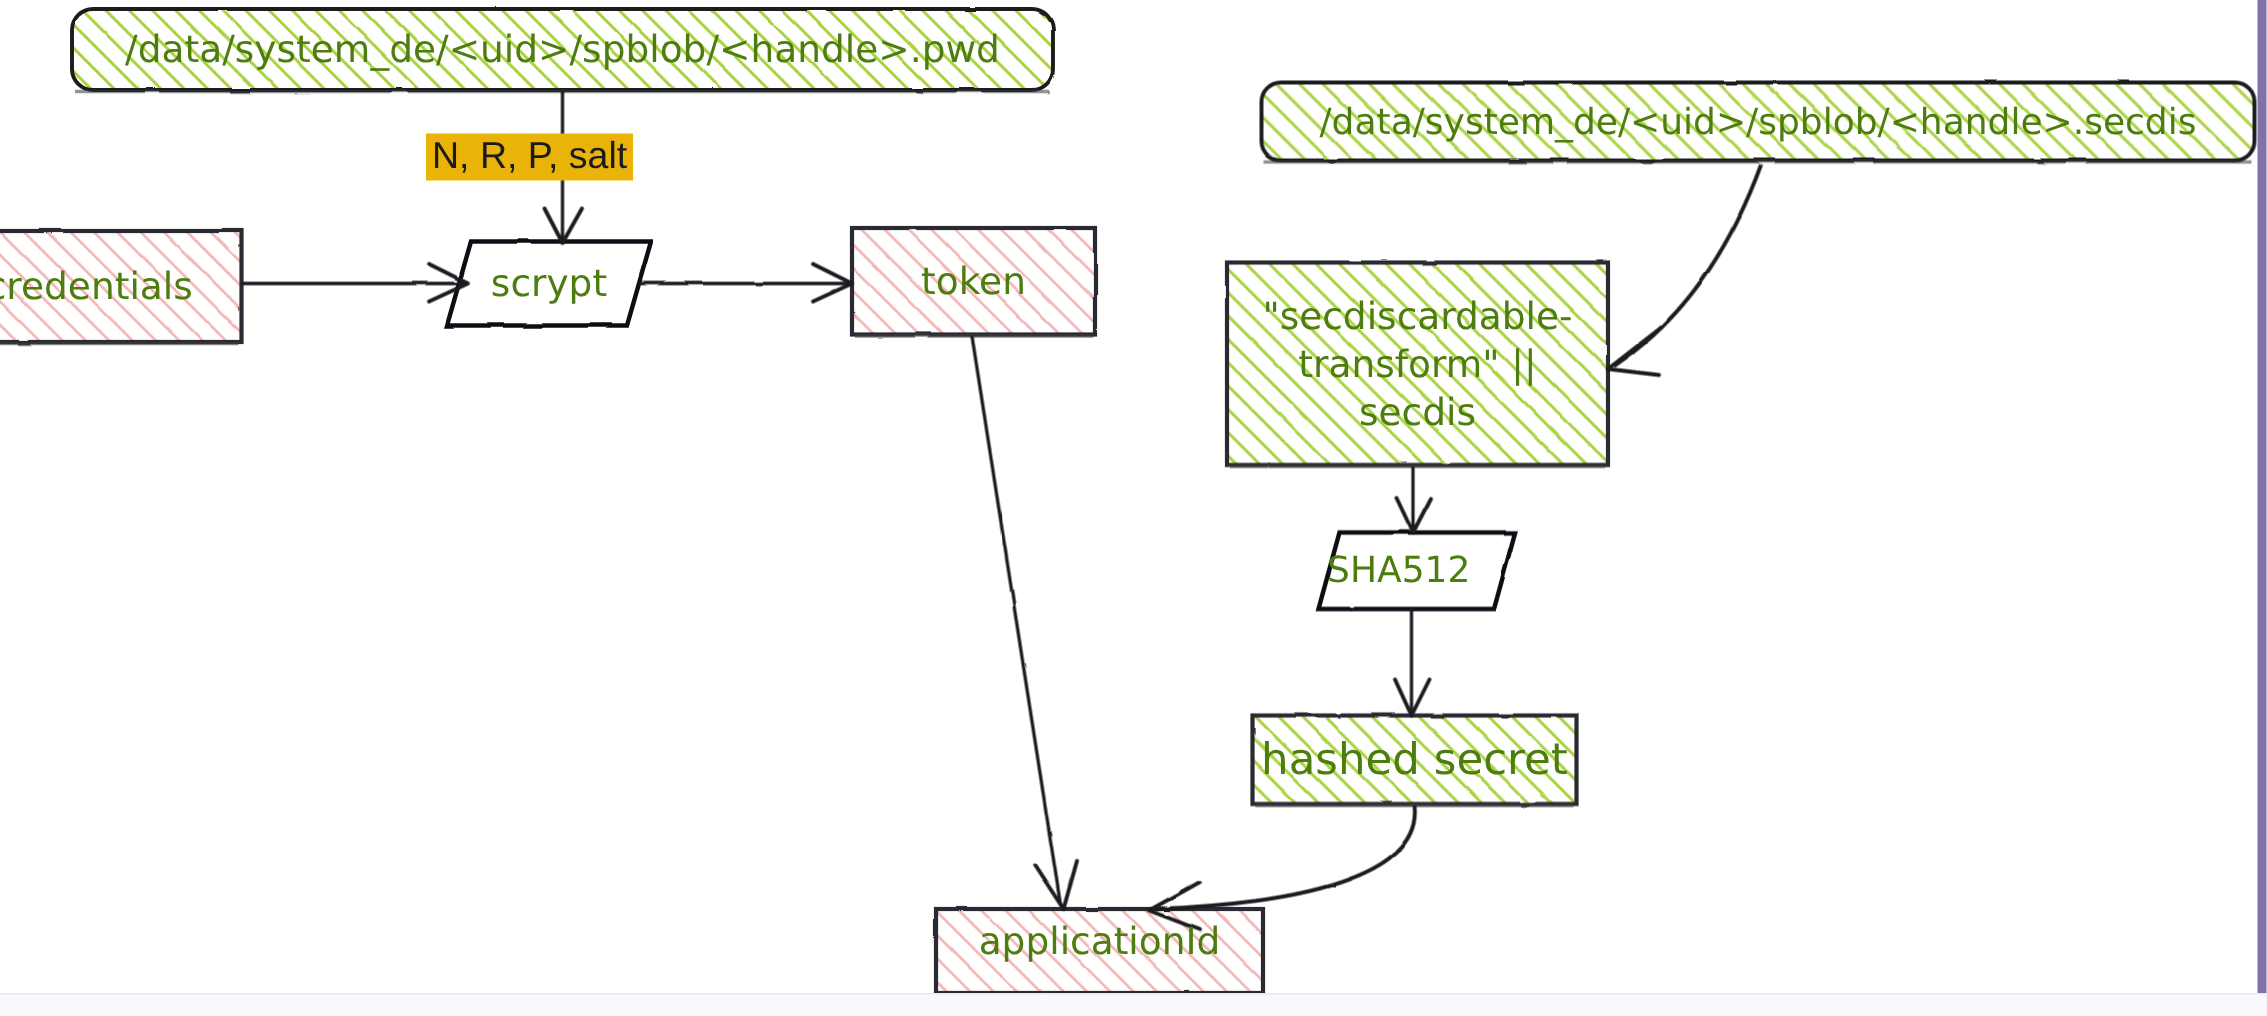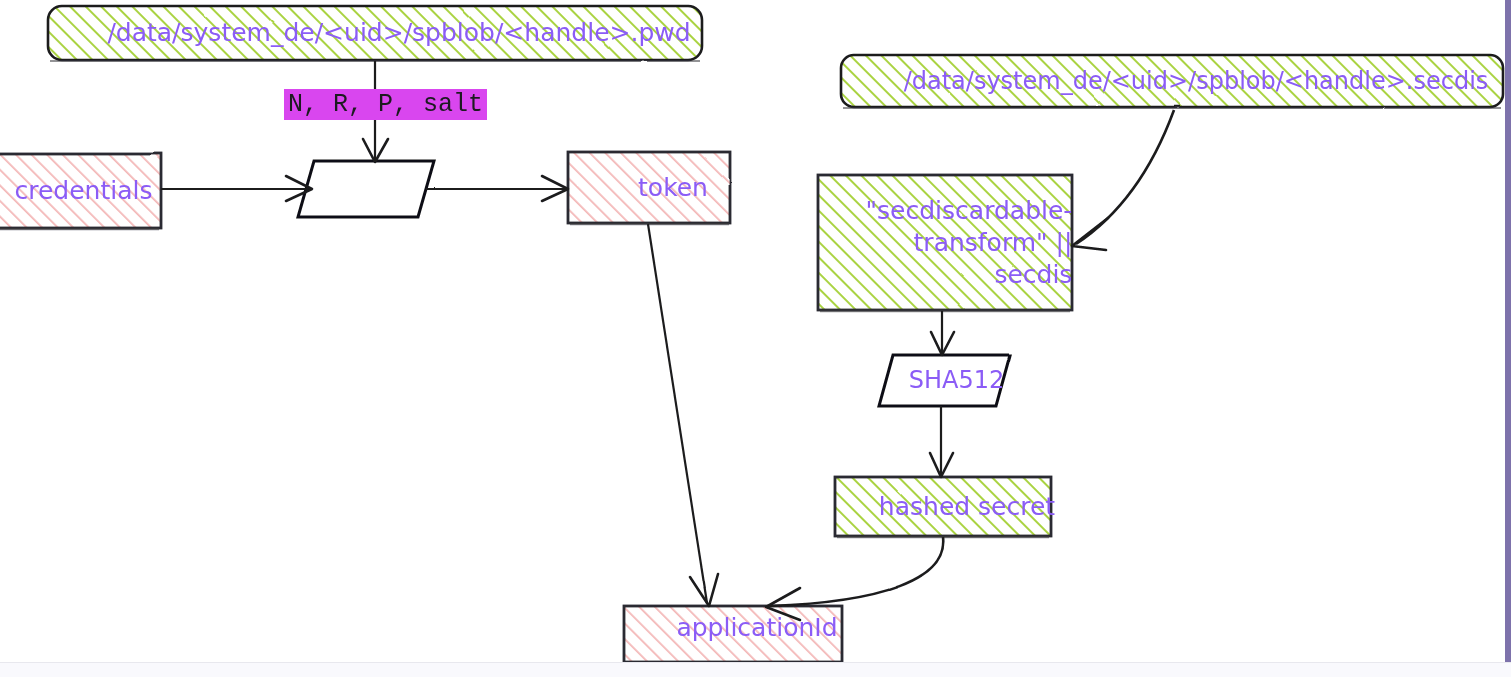--- a/index.html
+++ b/index.html
@@ -40,33 +40,32 @@
     left: 0;
     top: 0;
     width: 1511px;
     height: 677px;
   }
   .nodetext {
     position: absolute;
     display: flex;
     align-items: center;
     justify-content: center;
-    text-align: right;
+    text-align: center;
     font-family: "DejaVu Sans", sans-serif;
-    color: #8b5cf6;
+    color: #4d7c0f;
     pointer-events: none;
     line-height: 1.28;
     white-space: pre-line;
-    padding-left: 24px;
   }
   .edgelabel {
     position: absolute;
-    font-family: Liberation Mono, monospace;
+    font-family: Liberation Sans, sans-serif;
     color: #1b1b1f;
-    background: #d946ef;
+    background: #eab308;
     white-space: nowrap;
   }
 </style>
 </head>
 <body>
 
 <div id="canvas">
 
   <svg id="svg-layer" viewBox="0 0 1511 677" xmlns="http://www.w3.org/2000/svg">
     <defs>
@@ -173,30 +172,31 @@
 
     </g>
   </svg>
 
   <div class="nodetext" style="left:48px; top:6px; width:654px; height:54px; font-size:25px;">/data/system_de/&lt;uid&gt;/spblob/&lt;handle&gt;.pwd</div>
 
   <div class="nodetext" style="left:841px; top:55px; width:662px; height:52px; font-size:24px;">/data/system_de/&lt;uid&gt;/spblob/&lt;handle&gt;.secdis</div>
 
   <div class="nodetext" style="left:-42px; top:154px; width:203px; height:74px; font-size:25px;">credentials</div>
 
+  <div class="nodetext" style="left:298px; top:161px; width:136px; height:56px; font-size:25px;">scrypt</div>
 
   <div class="nodetext" style="left:568px; top:152px; width:162px; height:71px; font-size:25px;border-radius:25px;">token</div>
 
   <div class="nodetext" style="left:818px; top:175px; width:254px; height:135px; font-size:25px;">"secdiscardable-
 transform" ||
 secdis</div>
 
   <div class="nodetext" style="left:867px; top:355px; width:131px; height:51px; font-size:24px;">SHA512</div>
 
-  <div class="nodetext" style="left:835px; top:477px; width:216px; height:59px; font-size:25px;">hashed secret</div>
+  <div class="nodetext" style="left:835px; top:477px; width:216px; height:59px; font-size:29px;">hashed secret</div>
 
   <div class="nodetext" style="left:624px; top:606px; width:218px; height:43px; font-size:25px;">applicationId</div>
 
   <div class="edgelabel" style="left:284px; top:89px; font-size:25px; padding:1px 4px;">N, R, P, salt</div>
 
 
   <div id="right-edge"></div>
   <div id="bottom-band"></div>
 
 </div>

